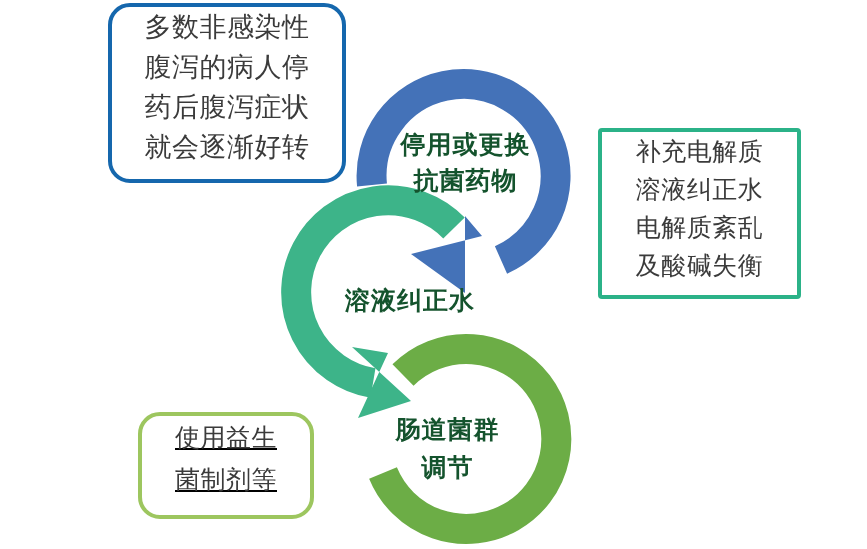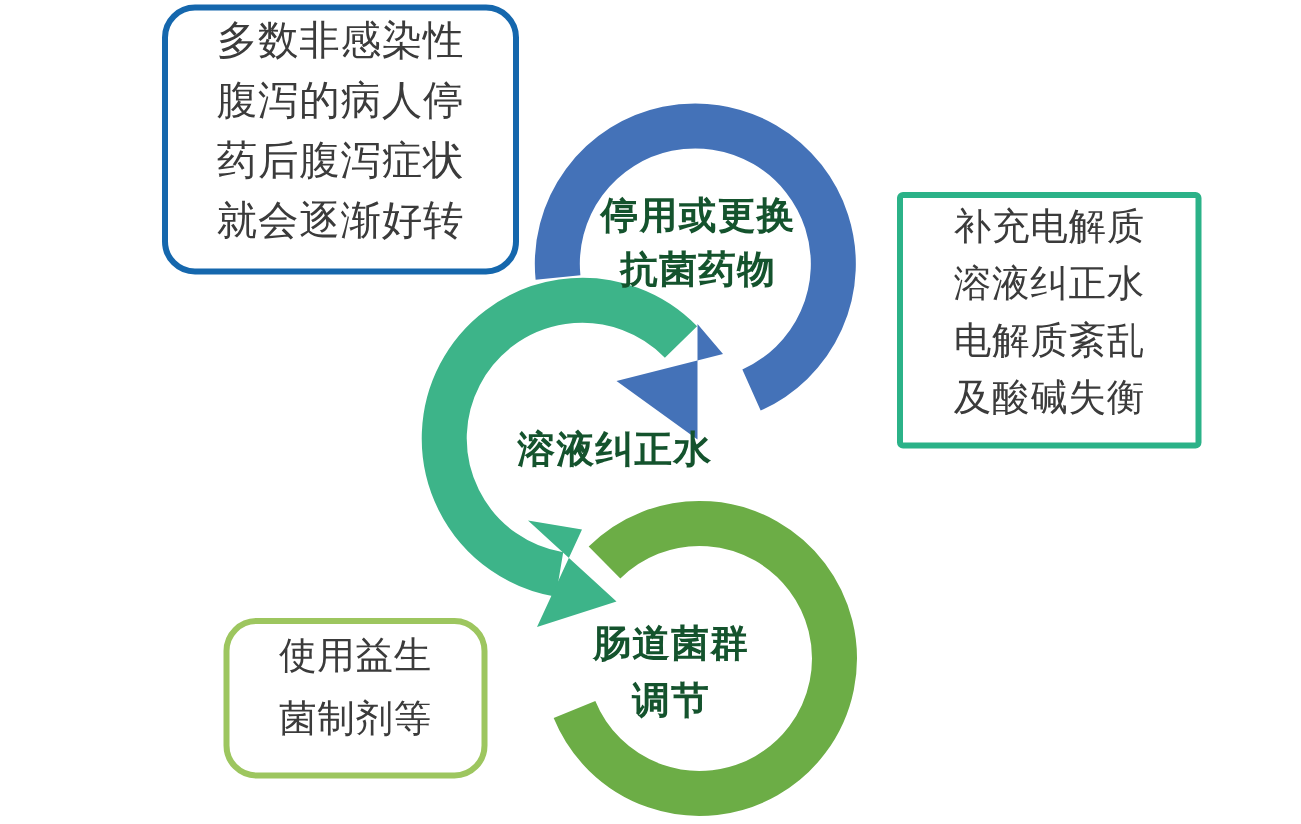--- a/index.html
+++ b/index.html
@@ -60,26 +60,27 @@
     border: 4px solid #2bb288;
     border-radius: 4px;
   }
   #callout-electrolyte .ctext {
     font-size: 25px;
     line-height: 38px;
     letter-spacing: 0.5px;
   }
 
   #callout-probiotic {
-    left: 149px;
+    left: 138px;
     top: 412px;
     width: 176px;
     height: 107px;
     border: 4px solid #9dc65f;
     border-radius: 22px;
+    text-decoration: underline;
   }
   #callout-probiotic .ctext {
     font-size: 25px;
     line-height: 42px;
     letter-spacing: 0.5px;
   }
 
   
   .ring-label {
     position: absolute;

